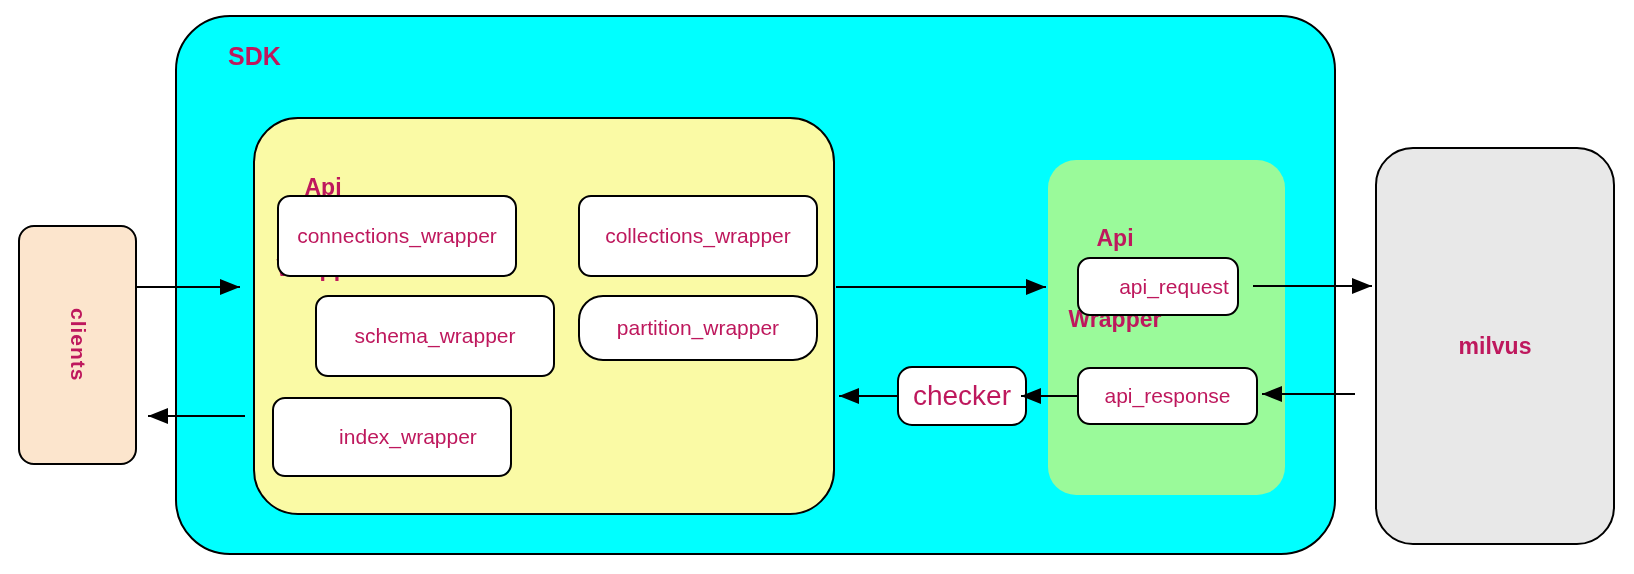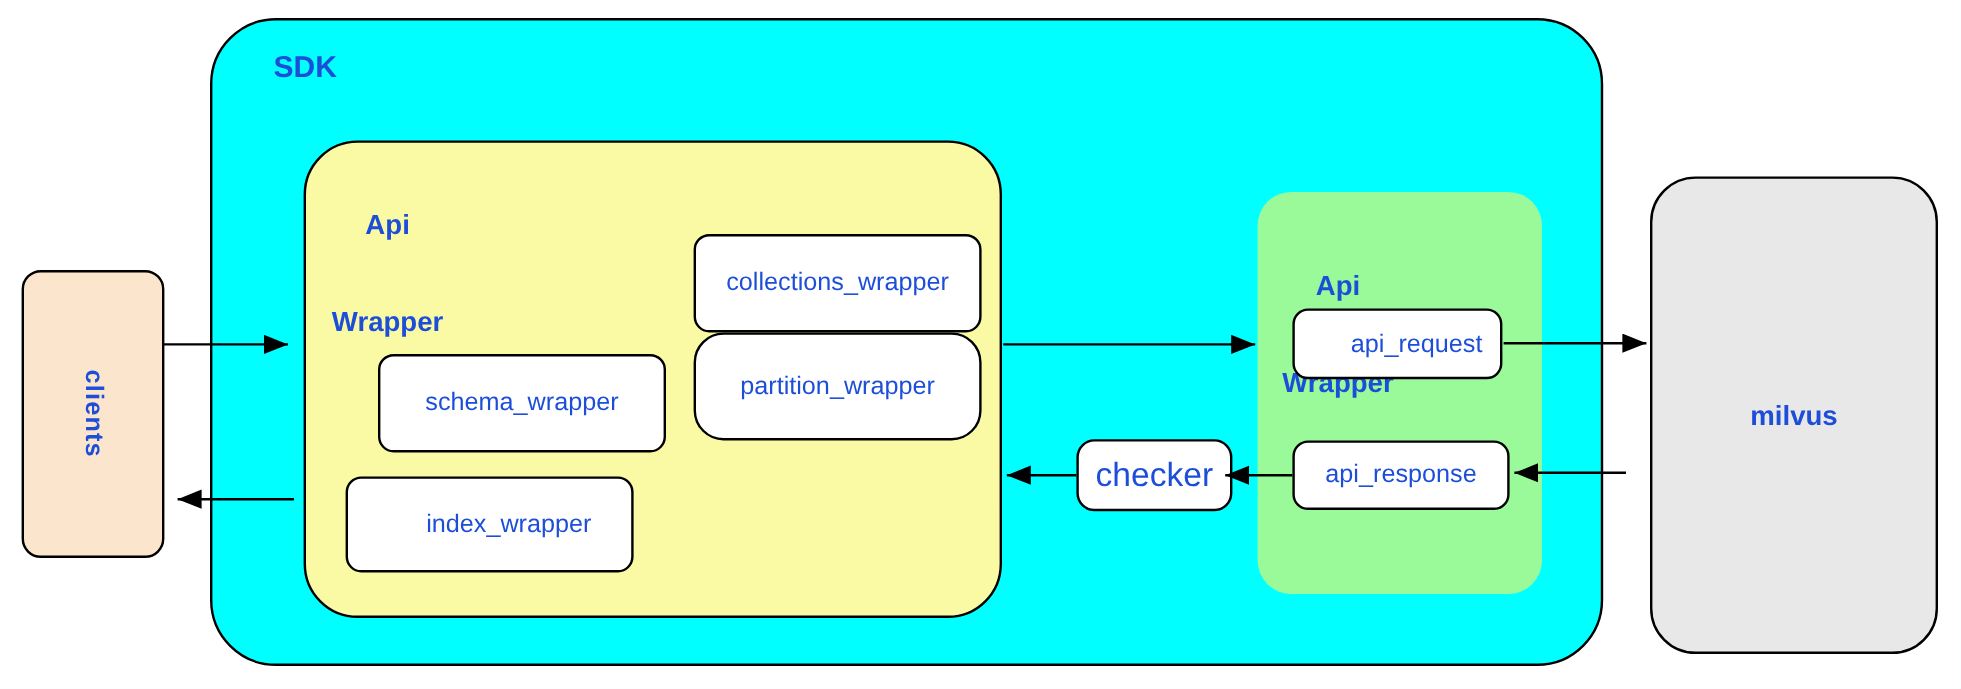--- a/index.html
+++ b/index.html
@@ -2,21 +2,21 @@
 <html><head>
 <meta charset="utf-8">
 <style>
   html,body { margin:0; padding:0; background:#ffffff; }
   #canvas {
     position: relative;
     width: 1634px;
     height: 574px;
     background: #ffffff;
     font-family: "Liberation Sans", sans-serif;
-    color: #1d4ed8;
+    color: #be185d;
     overflow: hidden;
   }
   .shape {
     position: absolute;
     box-sizing: border-box;
     border: 2px solid #000;
   }
   .noborder { border: none; }
   .clabel {
     position: absolute;
@@ -77,26 +77,27 @@
   </div>
 
   <div class="shape node-center" style="left: 18px; top: 225px; width: 119px; height: 240px; border-radius: 16px; background: rgb(252, 229, 205);">
     <span class="vtext">clients</span>
   </div>
 
   <div class="shape node-center" style="left: 1375px; top: 147px; width: 240px; height: 398px; border-radius: 38px; font-weight: bold; font-size: 23px; background: rgb(232, 232, 232);">
     <span>milvus</span>
   </div>
 
+  <div class="box" style="left:277px; top:195px; width:240px; height:82px;">connections_wrapper</div>
   <div class="box" style="left:578px; top:195px; width:240px; height:82px;">collections_wrapper</div>
   <div class="box" style="left:277px; top:295px; width:240px; height:82px;margin-left:38px;">schema_wrapper</div>
-  <div class="box" style="left:578px; top:277px; width:240px; height:90px;border-radius:25px;">partition_wrapper</div>
-  <div class="box" style="left:288px; top:397px; width:240px; height:80px;padding-left:32px;">index_wrapper</div>
+  <div class="box" style="left:578px; top:295px; width:240px; height:66px;border-radius:25px;">partition_wrapper</div>
+  <div class="box" style="left:272px; top:397px; width:240px; height:80px;padding-left:32px;">index_wrapper</div>
 
-  <div class="box" style="left:1077px; top:257px; width:175px; height:59px;padding-left:32px;">api_request</div>
+  <div class="box" style="left:1077px; top:257px; width:162px; height:59px;padding-left:32px;">api_request</div>
   <div class="box" style="left:1077px; top:367px; width:181px; height:58px;">api_response</div>
 
   <div class="box" style="left:897px; top:366px; width:130px; height:60px; border-radius:15px; font-size:28px;">checker</div>
 
   <svg id="arrows" viewBox="0 0 1634 574" xmlns="http://www.w3.org/2000/svg">
     <defs>
       <marker id="ah" markerUnits="userSpaceOnUse" markerWidth="22" markerHeight="18" refX="20" refY="8" orient="auto">
         <path d="M0,0 L20,8 L0,16 Z" fill="#000"></path>
       </marker>
     </defs>

